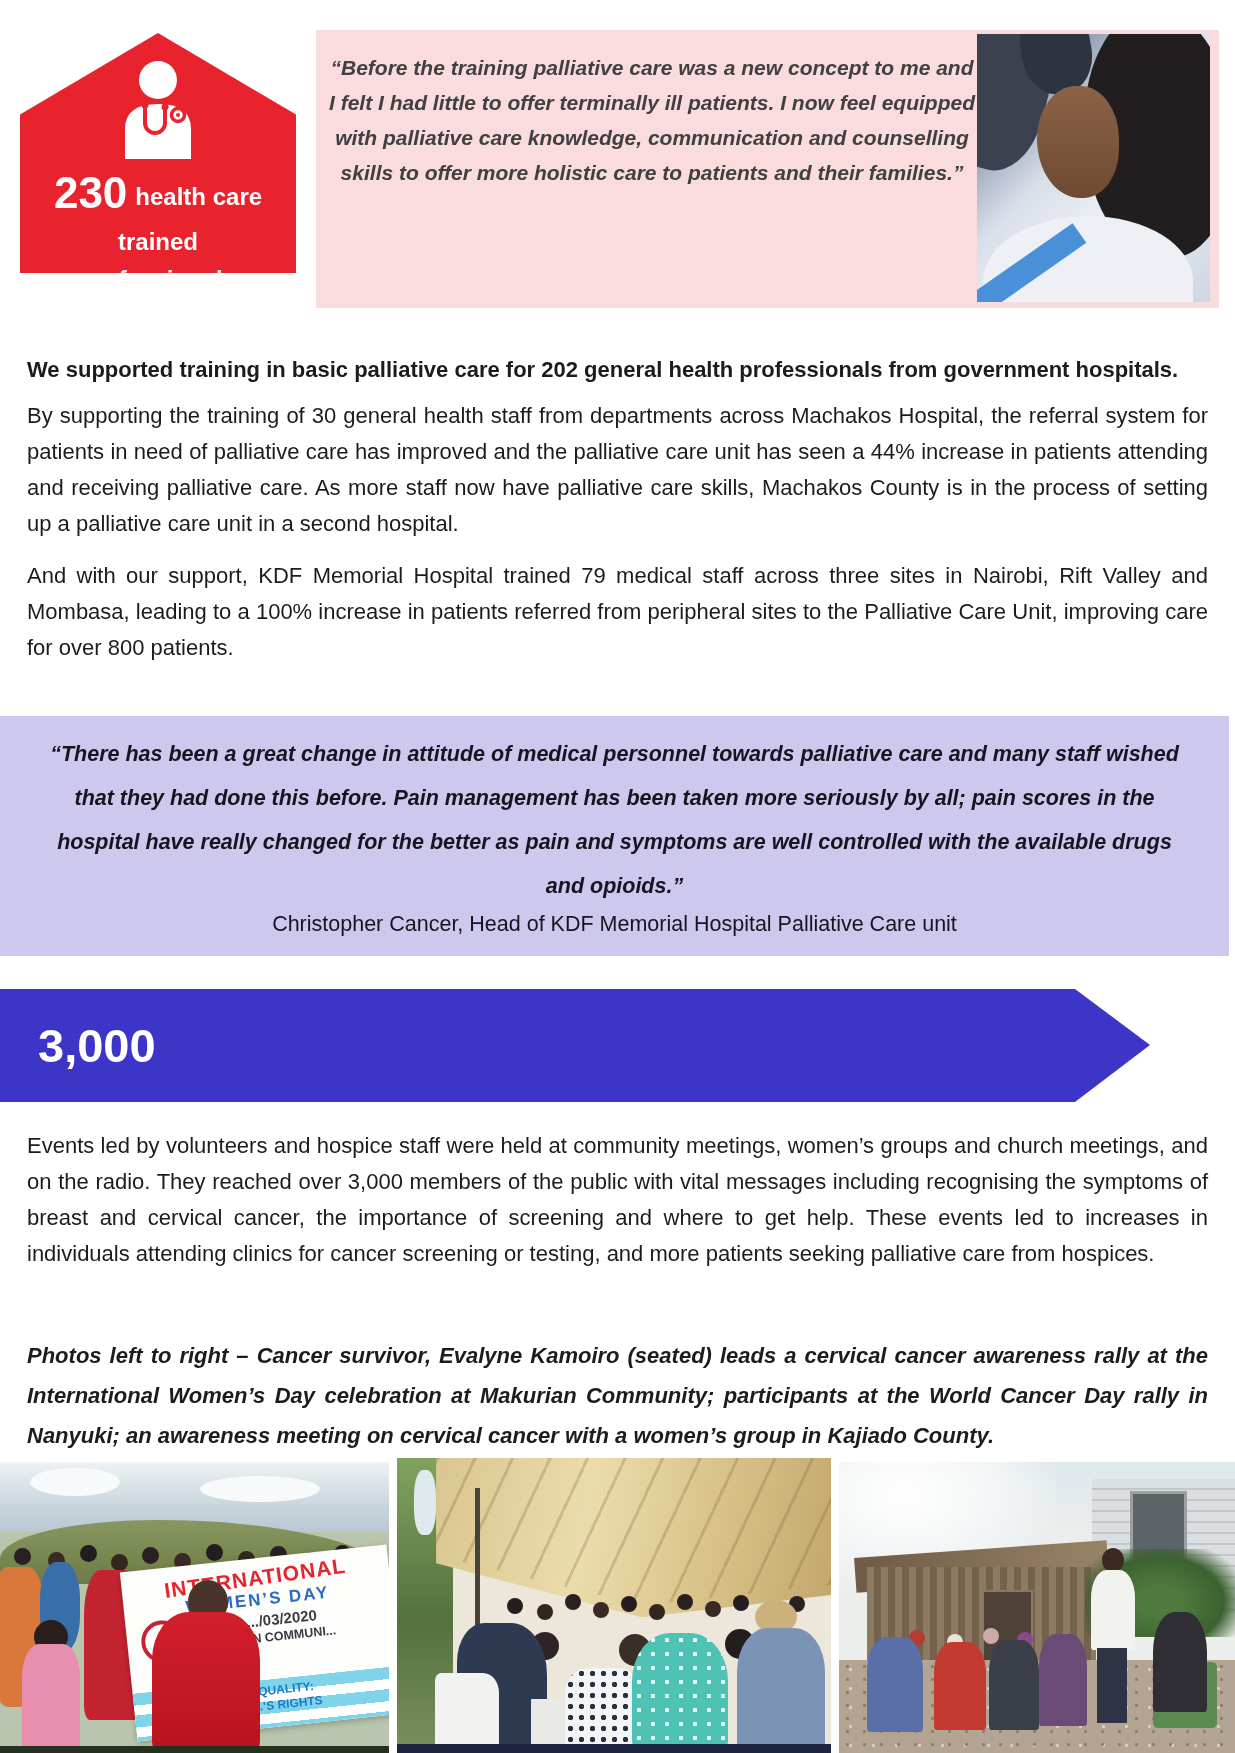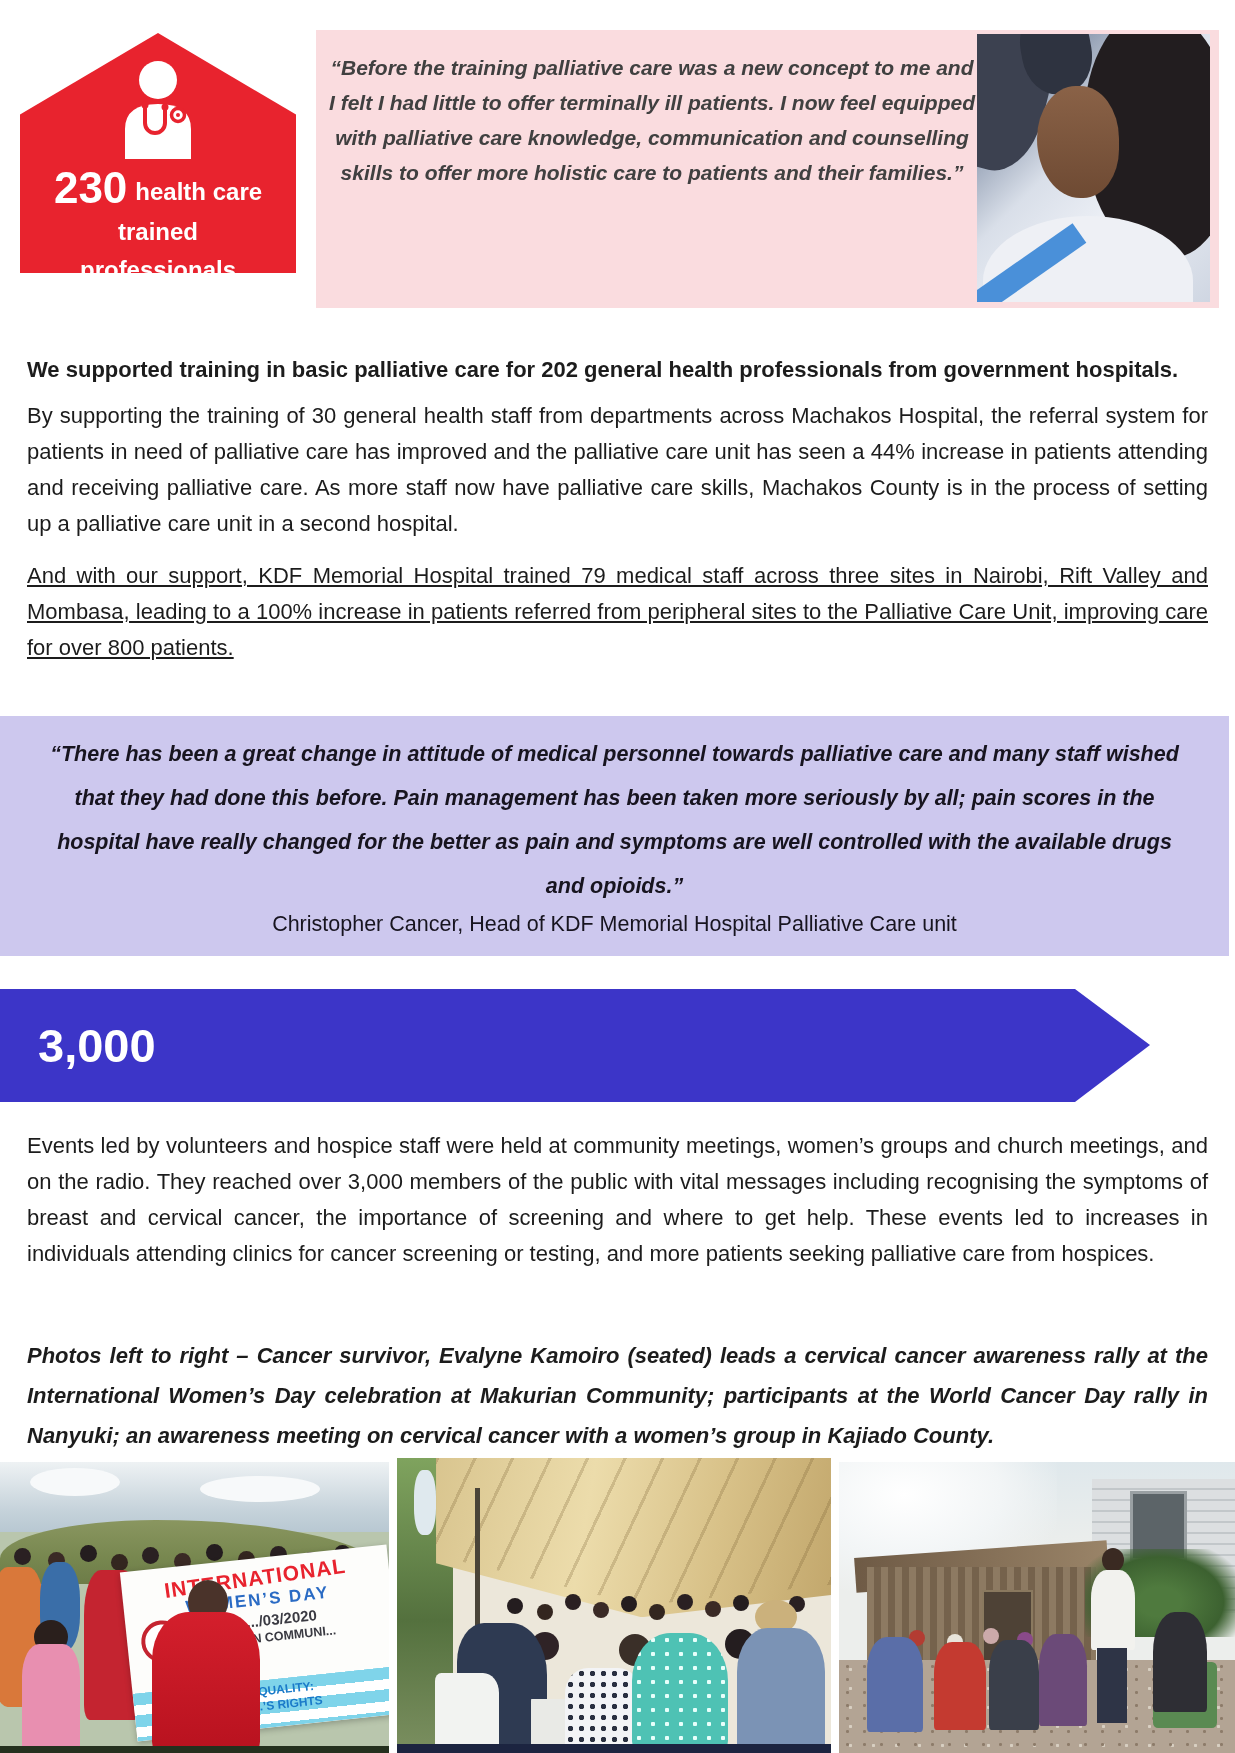--- a/index.html
+++ b/index.html
@@ -4,21 +4,21 @@
 <style>
   html,body{margin:0;padding:0;}
   body{width:1235px;height:1753px;background:#ffffff;font-family:"Liberation Sans",sans-serif;color:#1f1f1f;position:relative;overflow:hidden;}
   .abs{position:absolute;}
 
   
   #stat-house{left:20px;top:33px;width:276px;height:240px;background:#e8232e;
     clip-path:polygon(50% 0,100% 34%,100% 100%,0 100%,0 34%);
     color:#fff;text-align:center;}
   #stat-house .icon-wrap{margin-top:22px;height:112px;}
-  #stat-house .stat-line1{font-size:24px;font-weight:bold;line-height:42px;}
+  #stat-house .stat-line1{font-size:24px;font-weight:bold;line-height:52px;}
   #stat-house .stat-num{font-size:44px;font-weight:bold;letter-spacing:0px;vertical-align:-3px;margin-right:8px;}
   #stat-house .stat-line{font-size:24px;font-weight:bold;line-height:38px;}
 
   
   #pink-box{left:316px;top:30px;width:903px;height:278px;background:#fadcdf;}
   #pink-box .quote{position:absolute;left:12px;top:20px;width:648px;text-align:center;
     font-size:21px;font-weight:bold;font-style:italic;line-height:35px;color:#404040;}
   #pink-box .attr{position:absolute;left:12px;top:215px;width:648px;text-align:center;font-size:21.5px;color:#221518;}
 
   
@@ -28,21 +28,21 @@
   #purity-photo .bgfig2{left:44px;top:-30px;width:70px;height:90px;background:#2e3340;border-radius:45%;transform:rotate(-10deg);}
   #purity-photo .hair{right:-24px;top:-26px;width:150px;height:250px;background:#221d1f;border-radius:46% 54% 42% 52%;}
   #purity-photo .face{left:60px;top:52px;width:82px;height:112px;background:linear-gradient(#8a6247,#6e4a33);border-radius:50% 50% 46% 56%;}
   #purity-photo .shoulder{left:6px;bottom:-44px;width:210px;height:130px;background:#eef0f5;border-radius:50% 50% 0 0;}
   #purity-photo .stripe{left:-34px;bottom:14px;width:150px;height:24px;background:#4a90d9;transform:rotate(-35deg);}
 
   
   .bodytext{left:27px;width:1181px;font-size:22px;line-height:36px;text-align:justify;color:#1c1c1c;}
   #lead{top:352px;font-weight:bold;text-align:left;}
   #para1{top:398px;}
-  #para2{top:558px;text-decoration:underline;}
+  #para2{top:558px;}
 
   
   #purple-box{left:0;top:716px;width:1229px;height:240px;background:#cdc8ee;color:#17141f;}
   #purple-box .quote{position:absolute;left:44px;top:16px;width:1141px;text-align:center;
     font-size:21.5px;font-weight:bold;font-style:italic;line-height:44px;}
   #purple-box .attr{position:absolute;left:44px;top:196px;width:1141px;text-align:center;font-size:21.5px;}
 
   
   #blue-banner{left:0;top:989px;width:1150px;height:113px;background:#3c35c8;color:#fff;
     clip-path:polygon(0 0,1075px 0,1150px 56px,1075px 113px,0 113px);

